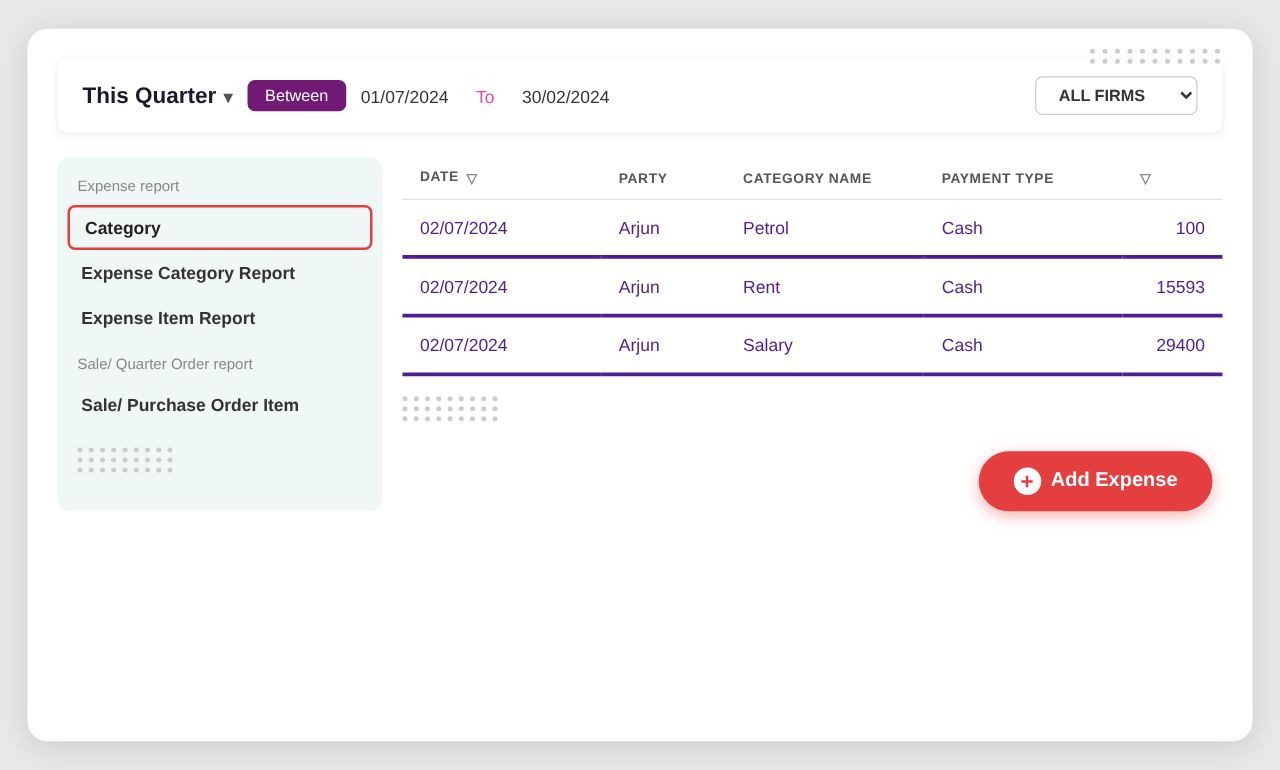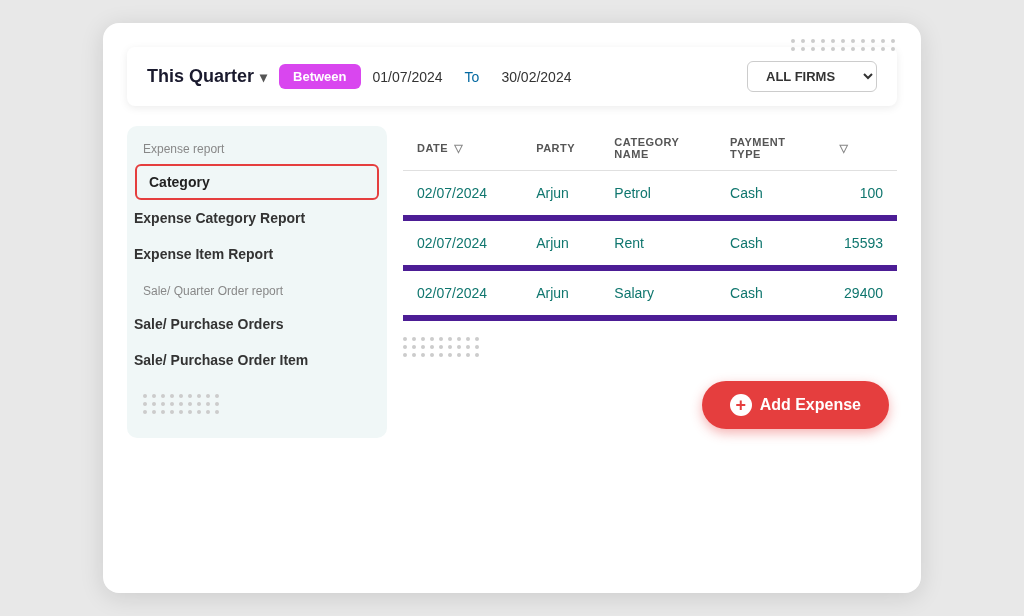--- a/index.html
+++ b/index.html
@@ -7,21 +7,21 @@
       background: #e8e8e8;
       display: flex;
       align-items: center;
       justify-content: center;
       min-height: 100vh;
       font-family: -apple-system, BlinkMacSystemFont, 'Segoe UI', sans-serif;
     }
     .card {
       background: #fff;
       border-radius: 16px;
-      width: 818px;
+      width: 980px;
       min-height: 570px;
       padding: 24px;
       box-shadow: 0 4px 24px rgba(0,0,0,0.12);
       position: relative;
     }
     
     .dots-top {
       position: absolute;
       top: 16px;
       right: 24px;
@@ -55,38 +55,38 @@
       color: #1a1a2e;
       cursor: pointer;
       border: none;
       background: none;
     }
     .chevron {
       font-size: 14px;
       color: #555;
     }
     .between-badge {
-      background: #d946ef;
+      background: #701a75;
       color: #fff;
       padding: 5px 14px;
       border-radius: 6px;
       font-size: 13px;
-      font-weight: 700;
+      font-weight: 400;
     }
     .date-range {
       display: flex;
       align-items: center;
       gap: 22px;
       font-size: 14px;
       color: #333;
       font-weight: 500;
     }
     .to-label {
       font-size: 14px;
-      color: #0369a1;
+      color: #ec4899;
     }
     .spacer { flex: 1; }
     .dropdown-select {
       border: 1px solid #ccc;
       border-radius: 6px;
       padding: 6px 14px;
       font-size: 13px;
       font-weight: 600;
       color: #333;
       background: #fff;
@@ -106,21 +106,21 @@
       padding: 16px 0;
       flex-shrink: 0;
     }
     .sidebar-section-label {
       font-size: 12px;
       color: #888;
       padding: 0 16px 8px;
       display: block;
     }
     .sidebar-item {
-      padding: 10px 4px;
+      padding: 10px 16px;
       font-size: 14px;
       font-weight: 600;
       color: #333;
       cursor: pointer;
       border-left: 3px solid transparent;
     }
     .sidebar-item.active {
       border: 2px solid #e53e3e;
       border-radius: 6px;
       margin: 0 8px;
@@ -159,22 +159,22 @@
       color: #555;
       letter-spacing: 0.5px;
       text-transform: uppercase;
     }
     .filter-icon {
       font-size: 11px;
       color: #888;
     }
     .expense-table td {
       padding: 14px 14px;
-      color: #0f766e;
-      border-bottom: 6px solid #4c1d95;
+      color: #4c1d95;
+      border-bottom: 3px solid #4c1d95;
       font-size: 14px;
     }
     .th-date { width: 160px; }
     .th-party { width: 100px; }
     .th-category { width: 160px; }
     .th-payment { width: 160px; }
     .th-amount { width: 80px; text-align: right; }
     .td-amount { text-align: right; font-weight: 500; }
     .content-dots-bottom {
       display: grid;
@@ -270,21 +270,20 @@
   </div>
 
   <div class="main-layout">
 
     <div class="sidebar">
       <span class="sidebar-section-label">Expense report</span>
       <div class="sidebar-item active">Category</div>
       <div class="sidebar-item">Expense Category Report</div>
       <div class="sidebar-item">Expense Item Report</div>
       <span class="sidebar-section-label second">Sale/ Quarter Order report</span>
-      <div class="sidebar-item">Sale/ Purchase Orders</div>
       <div class="sidebar-item">Sale/ Purchase Order Item</div>
 
       <div class="sidebar-dots">
         <div class="dot"></div>
           <div class="dot"></div>
           <div class="dot"></div>
         <div class="dot"></div>
           <div class="dot"></div>
           <div class="dot"></div>
         <div class="dot"></div>

